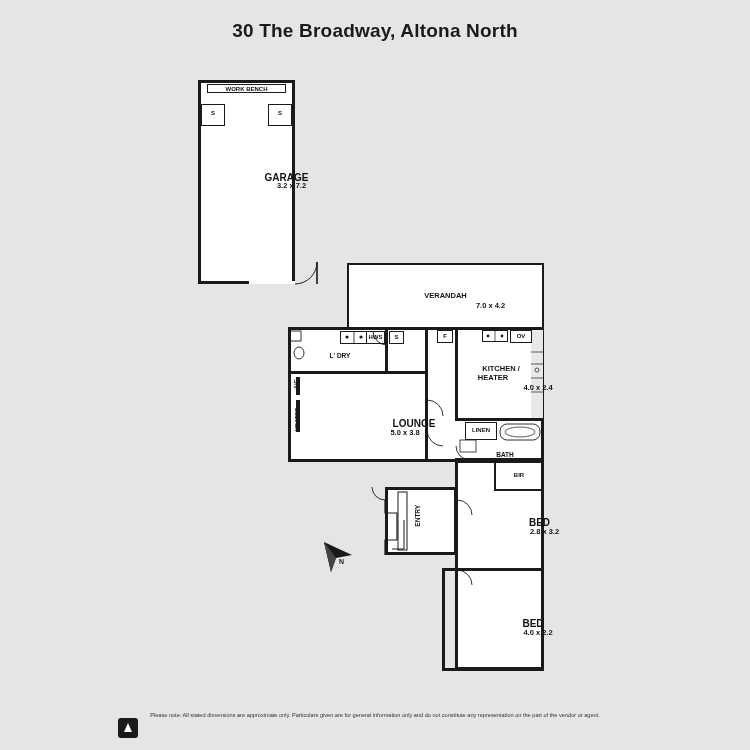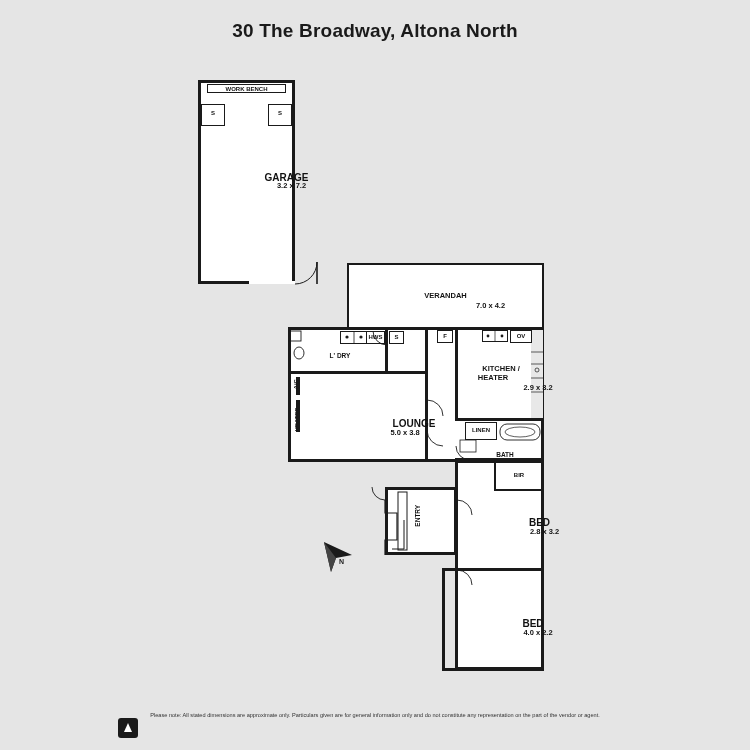--- a/index.html
+++ b/index.html
@@ -209,21 +209,21 @@
   </svg>
 
   <div class="thinbox" style="left:437px; top:330px; width:16px; height:13px;"></div>
   <div class="label lbl6" style="left:437px; top:333px; width:16px;">F</div>
 
   <div class="thinbox" style="left:510px; top:330px; width:22px; height:13px;"></div>
   <div class="label lbl6" style="left:510px; top:333px; width:22px;">OV</div>
 
   <div class="label lbl8" style="left:455px; top:365px; width:76px;margin-left:8px;">KITCHEN /</div>
   <div class="label lbl8" style="left:455px; top:374px; width:76px;">HEATER</div>
-  <div class="label lbl8 dim" style="left:455px; top:384px; width:76px;">2.9 x 3.2</div>
+  <div class="label lbl8 dim" style="left:455px; top:384px; width:76px;">4.0 x 2.4</div>
 
   <div class="label lbl9" style="left:314px; top:418px; width:120px;">LOUNGE</div>
   <div class="label lbl8 dim" style="left:300px; top:429px; width:120px;text-align:center;">5.0 x 3.8</div>
 
   <div class="label lbl6 vert" style="left:277px; top:416px; width:40px;">HEATER</div>
   <div class="wall" style="left:296px; top:400px; width:4px; height:32px;"></div>
 
   <div class="label lbl6 vert" style="left:281px; top:381px; width:30px;">A/C</div>
   <div class="wall" style="left:296px; top:377px; width:4px; height:18px;"></div>
 

